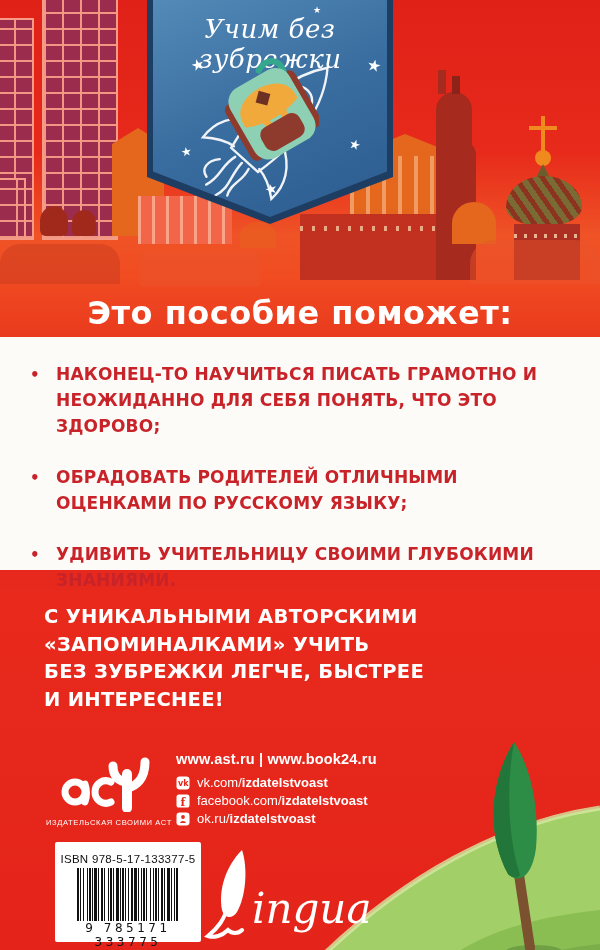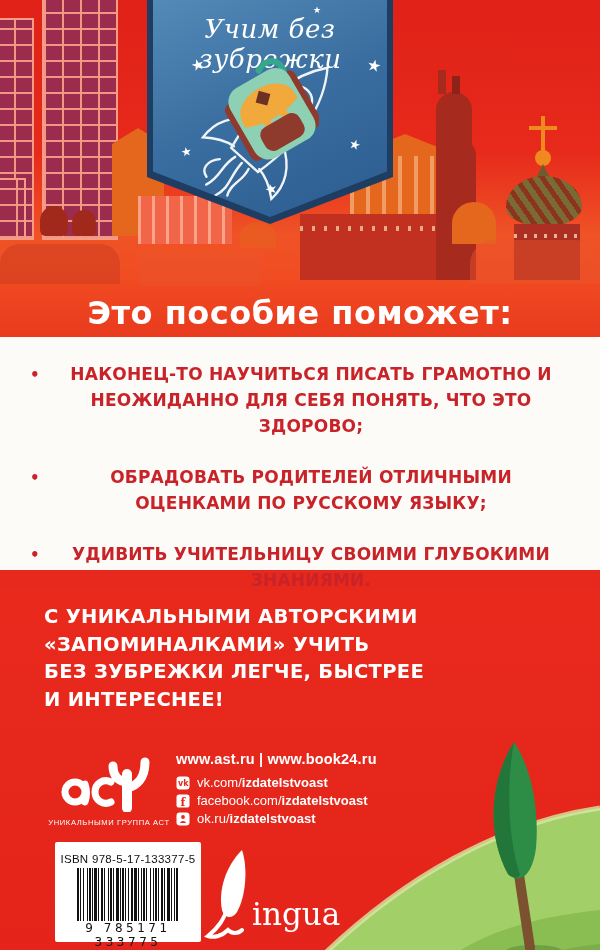--- a/index.html
+++ b/index.html
@@ -52,21 +52,21 @@
   
   .heading{position:absolute;left:0;right:0;top:294px;text-align:center;
      color:#fff;font-size:32px;font-weight:bold;letter-spacing:0.5px;}
 
   
   .panel{position:absolute;left:0;top:337px;width:600px;height:233px;background:#fcfbf8;
      box-sizing:border-box;padding:24px 34px 0 30px;}
   .benefit{display:flex;margin-bottom:25px;color:#c9232a;font-weight:bold;
      font-size:17px;line-height:26px;letter-spacing:0.2px;}
   .benefit .dot{width:26px;flex:none;font-size:15px;padding-top:1px;}
-  .benefit .txt{flex:1;text-align:center;}
+  .benefit .txt{flex:1;}
 
   
   .bottom{position:absolute;left:0;top:590px;width:600px;height:380px;
      background:linear-gradient(180deg,#e8291c 0%,#e4241a 100%);overflow:hidden;}
   .slogan{position:absolute;left:44px;top:13px;color:#fff;font-weight:bold;
      font-size:19.5px;line-height:27.5px;letter-spacing:0.3px;white-space:pre-line;}
   .books-bar{position:absolute;left:42px;top:133px;background:#fff;color:#161614;
      font-size:11px;font-weight:bold;letter-spacing:3.4px;padding:5px 13px 4px 14px;
      font-family:"Liberation Sans",sans-serif;}
   .ast{position:absolute;left:46px;top:158px;width:126px;text-align:center;}
@@ -84,21 +84,21 @@
      border-radius:2px;text-align:center;box-sizing:border-box;}
   .isbn{color:#111;font-size:11.5px;margin-top:11px;letter-spacing:0.3px;
      font-family:"Liberation Sans",sans-serif;}
   .bars{height:53px;margin:3px 9px 0;display:flex;align-items:stretch;justify-content:center;}
   .bars i{display:block;height:100%;}
   .digits{color:#111;font-size:12px;letter-spacing:3.5px;margin-top:0px;
      font-family:"DejaVu Sans",sans-serif;}
 
   
   .lingua{position:absolute;left:204px;top:258px;display:flex;align-items:flex-end;color:#fff;}
-  .lingua-text{font-family:"DejaVu Serif",serif;font-size:31px;
+  .lingua-text{font-family:"DejaVu Serif",serif;font-style:italic;font-size:42px;
      line-height:1;margin-left:-10px;padding-bottom:14px;}
 
   
   .hill,.tree{position:absolute;pointer-events:none;}
   .hill{left:0;bottom:0;}
   .tree{left:468px;top:148px;}
 </style>
 </head>
 <body>
 
@@ -228,21 +228,21 @@
       <svg width="104" height="64" viewBox="0 0 104 64">
         <g fill="none" stroke="#ffffff" stroke-linecap="round">
           <circle cx="18" cy="44" r="10" stroke-width="7"></circle>
           <path d="M 28 36 C 30 42 30 48 28 54" stroke-width="7"></path>
           <path d="M 54 34 C 46 30 38 36 38 44 C 38 52 46 58 54 54" stroke-width="7"></path>
           <path d="M 70 60 L 70 26" stroke-width="10"></path>
           <path d="M 70 34 C 62 34 56 28 56 18" stroke-width="9"></path>
           <path d="M 70 40 C 80 38 88 30 88 14" stroke-width="9"></path>
         </g>
       </svg>
-      <div class="ast-caption">УНИКАЛЬНЫМИ ГРУППА АСТ</div>
+      <div class="ast-caption">ИЗДАТЕЛЬСКАЯ СВОИМИ АСТ</div>
     </div>
 
     <div class="links">
       <div class="www">www.ast.ru | www.book24.ru</div>
 
       <div class="soc-row">
         <svg class="soc-icon" width="14" height="14" viewBox="0 0 14 14">
           <rect x="0.5" y="0.5" width="13" height="13" rx="3.2" fill="#ffffff"></rect>
           <text x="2" y="10" font-size="8" font-weight="bold" fill="#e6291c" font-family="DejaVu Sans,sans-serif">vk</text>
         </svg>

